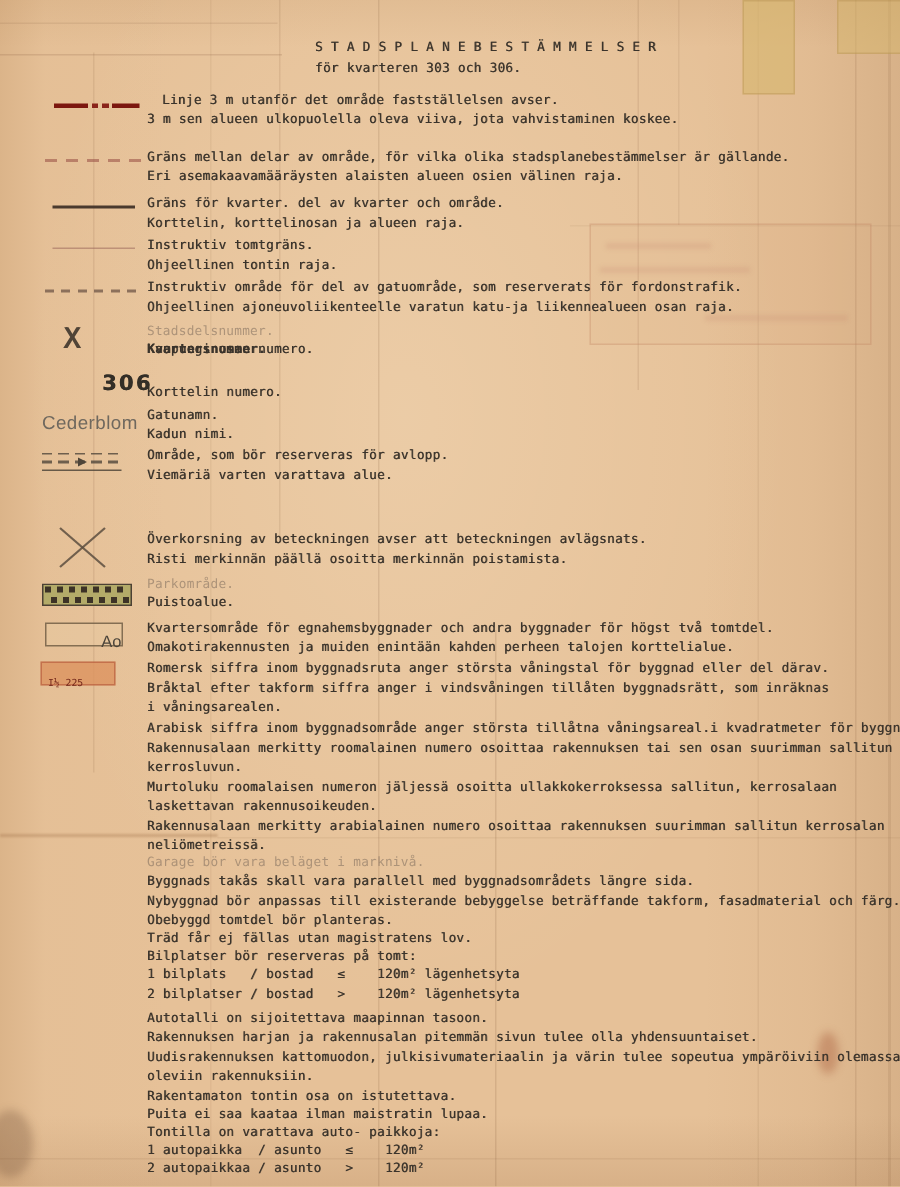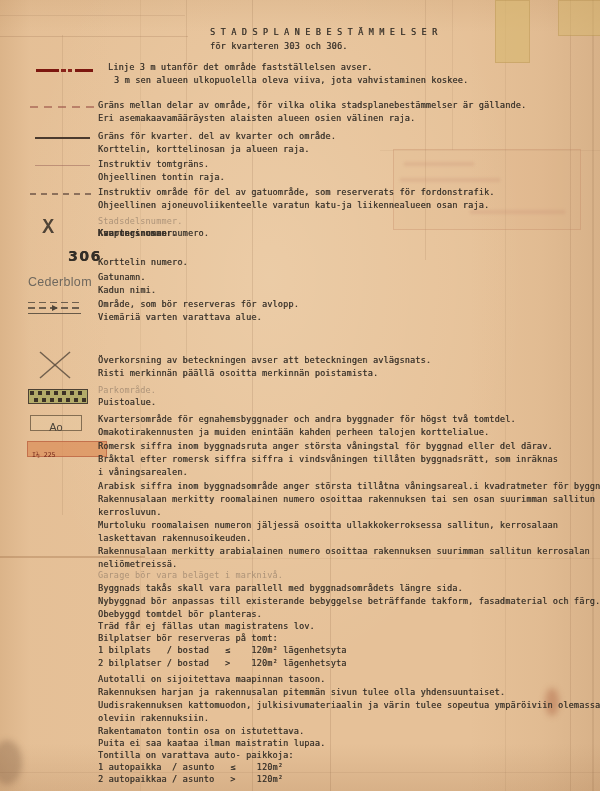--- a/index.html
+++ b/index.html
@@ -53,21 +53,21 @@
 <div class="ghost-mark" style="left:404px;top:162px;width:70px;height:4px;"></div>
 <div class="ghost-mark" style="left:400px;top:178px;width:100px;height:4px;"></div>
 <div class="ghost-mark" style="left:470px;top:210px;width:95px;height:4px;"></div>
 <div class="smudge" style="left:545px;top:688px;width:14px;height:28px;background:rgba(150,60,30,0.30);"></div>
 <div class="smudge" style="left:-8px;top:740px;width:30px;height:45px;background:rgba(90,60,40,0.25);"></div>
 
 <div class="t" style="left:210px;top:27px;">S T A D S P L A N E B E S T Ä M M E L S E R</div>
 <div class="t" style="left:210px;top:41px;">för kvarteren 303 och 306.</div>
 
 <div class="t" style="top:62px;margin-left:10px;">Linje 3 m utanför det område fastställelsen avser.</div>
-<div class="t" style="top:75px;margin-left:16px;">3 m sen alueen ulkopuolella oleva viiva, jota vahvistaminen koskee.</div>
+<div class="t" style="top:75px;">3 m sen alueen ulkopuolella oleva viiva, jota vahvistaminen koskee.</div>
 
 <div class="t" style="top:100px;">Gräns mellan delar av område, för vilka olika stadsplanebestämmelser är gällande.</div>
 <div class="t" style="top:113px;">Eri asemakaavamääräysten alaisten alueen osien välinen raja.</div>
 
 <div class="t" style="top:131px;">Gräns för kvarter. del av kvarter och område.</div>
 <div class="t" style="top:144px;">Korttelin, korttelinosan ja alueen raja.</div>
 
 <div class="t" style="top:159px;">Instruktiv tomtgräns.</div>
 <div class="t" style="top:172px;">Ohjeellinen tontin raja.</div>
 
@@ -140,30 +140,30 @@
     <rect x="6" y="9" width="4" height="4"></rect>
       <rect x="14" y="9" width="4" height="4"></rect>
     <rect x="22" y="9" width="4" height="4"></rect>
       <rect x="30" y="9" width="4" height="4"></rect>
     <rect x="38" y="9" width="4" height="4"></rect>
       <rect x="46" y="9" width="4" height="4"></rect>
     <rect x="54" y="9" width="4" height="4"></rect>
   </g>
 </svg>
 
-<div class="codebox" style="left:30px;top:415px;width:52px;height:16px;border:1px solid rgba(107,88,64,0.8);background:rgba(233,205,165,0.35);text-align:center;">
+<div class="codebox" style="left:30px;top:415px;width:52px;height:16px;border:1px solid rgba(107,88,64,0.8);background:rgba(233,205,165,0.35);text-align:right;">
   <span style="font:11px 'Liberation Sans',sans-serif;color:#4b443a;line-height:16px;">Ao</span>
 </div>
 
-<div class="codebox" style="left:27px;top:441px;width:80px;height:16px;background:rgba(221,146,94,0.78);border:1px solid rgba(170,70,45,0.5);">
+<div class="codebox" style="left:27px;top:441px;width:50px;height:16px;background:rgba(221,146,94,0.78);border:1px solid rgba(170,70,45,0.5);">
   <span style="font:6.5px 'DejaVu Sans Mono',monospace;color:#73271a;line-height:15px;padding-left:4px;">I½ 225</span>
 </div>
 
 <div class="t" style="top:441px;">Romersk siffra inom byggnadsruta anger största våningstal för byggnad eller del därav.</div>
-<div class="t" style="top:454px;">Bråktal efter romersk siffra siffra i vindsvåningen tillåten byggnadsrätt, som inräknas</div>
+<div class="t" style="top:454px;">Bråktal efter takform siffra anger i vindsvåningen tillåten byggnadsrätt, som inräknas</div>
 <div class="t" style="top:467px;">i våningsarealen.</div>
 <div class="t" style="top:481px;">Arabisk siffra inom byggnadsområde anger största tillåtna våningsareal.i kvadratmeter för byggnad.</div>
 <div class="t" style="top:494px;">Rakennusalaan merkitty roomalainen numero osoittaa rakennuksen tai sen osan suurimman sallitun</div>
 <div class="t" style="top:507px;">kerrosluvun.</div>
 <div class="t" style="top:520px;">Murtoluku roomalaisen numeron jäljessä osoitta ullakkokerroksessa sallitun, kerrosalaan</div>
 <div class="t" style="top:533px;">laskettavan rakennusoikeuden.</div>
 <div class="t" style="top:546px;">Rakennusalaan merkitty arabialainen numero osoittaa rakennuksen suurimman sallitun kerrosalan</div>
 <div class="t" style="top:559px;">neliömetreissä.</div>
 
 <div class="t vfaded" style="top:570px;">Garage bör vara beläget i marknivå.</div>

